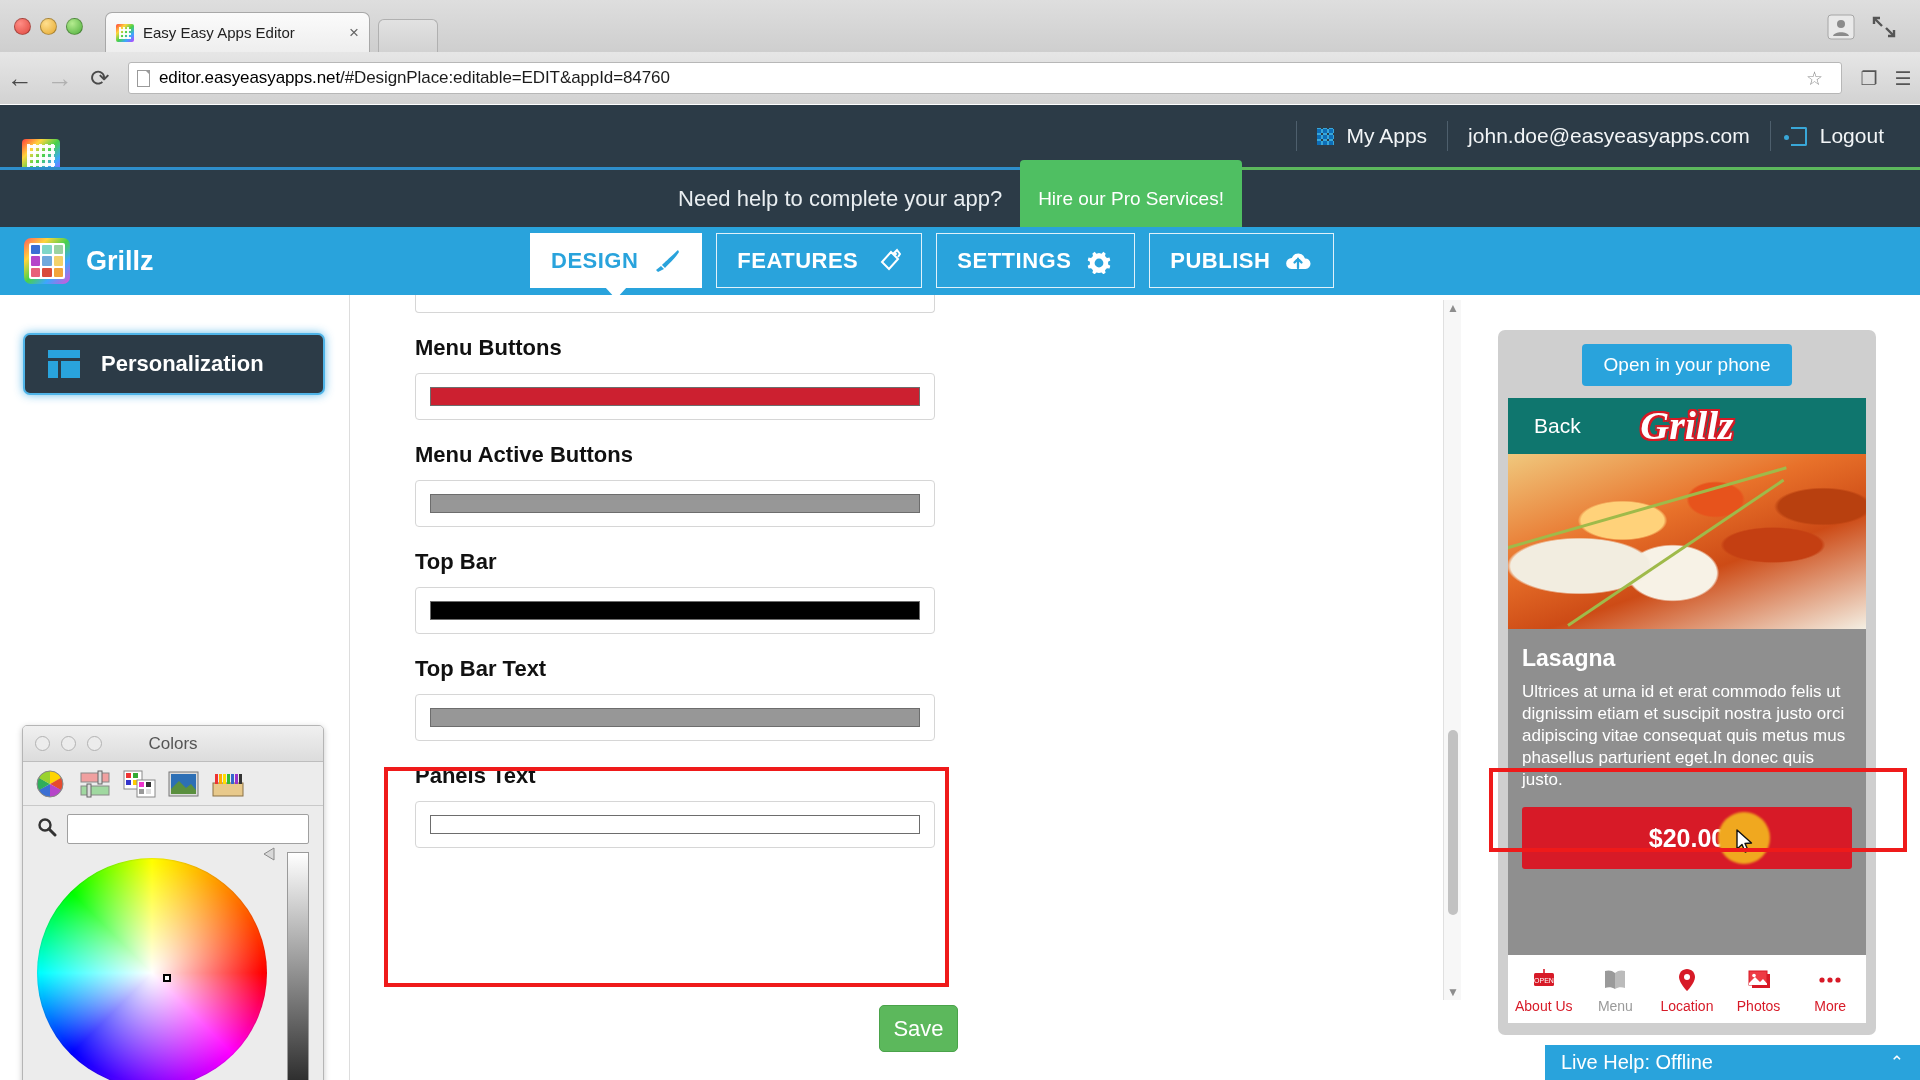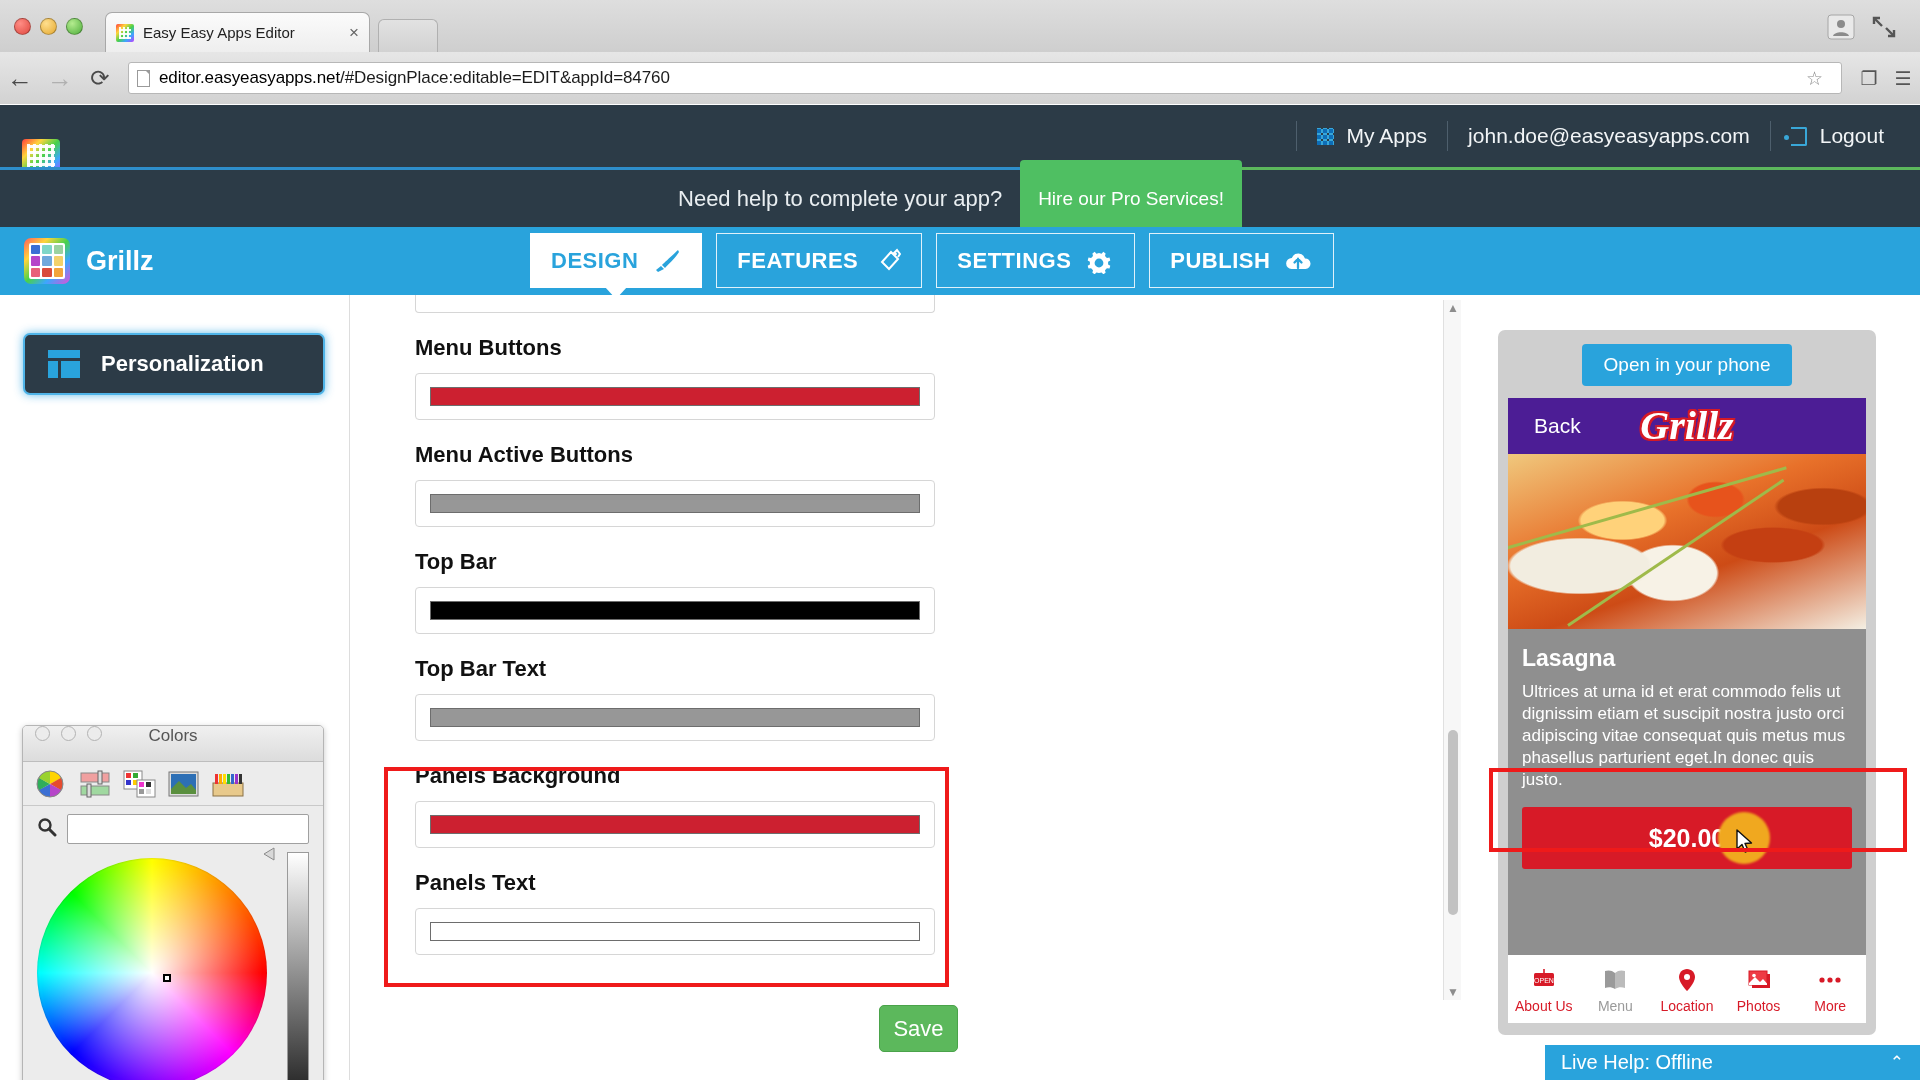--- a/index.html
+++ b/index.html
@@ -194,21 +194,21 @@
 
   .colorpanel{
     position:absolute; left:22px; top:430px; width:302px; height:505px;
     background:#ececec; border:1px solid #b5b5b5; border-radius:5px;
     box-shadow:0 2px 6px rgba(0,0,0,.22);
     overflow:hidden;
   }
   .cp-title{
     height:36px; background:linear-gradient(#f0f0f0,#dcdcdc);
     border-bottom:1px solid #bdbdbd;
-    display:flex; position:relative;
+    display:flex; align-items:center; position:relative;
   }
   .cp-dots{ display:flex; gap:11px; margin-left:12px; }
   .cp-dot{ width:15px;height:15px;border-radius:50%;border:1px solid #b2b2b2; background:#ececec;}
   .cp-title-text{
     position:absolute; left:0; right:0; text-align:center;
     font-size:17px; color:#555; pointer-events:none;
   }
   .cp-tools{ height:44px; display:flex; align-items:center; gap:10px; padding:0 12px;
              border-bottom:1px solid #c9c9c9; }
   .cp-tool{ width:34px;height:30px; border-radius:3px; }
@@ -286,21 +286,21 @@
   }
   .open-phone{
     position:absolute; left:calc(50% - 105px); top:14px; width:210px; height:42px;
     background:#29a3dc; color:#fff; font-size:19px; border:none; border-radius:4px;
   }
   .screen{
     position:absolute; left:10px; top:68px; width:358px; height:625px;
     background:#8f8f8f; overflow:hidden;
   }
   .ph-topbar{
-    height:56px; background:#4c1d95; display:flex; align-items:center; position:relative;
+    height:56px; background:#0f766e; display:flex; align-items:center; position:relative;
   }
   .ph-back{ color:#fff; font-size:21px; margin-left:26px; }
   .ph-logo{
     position:absolute; left:0; right:0; text-align:center;
     font-family:"Liberation Serif", serif; font-weight:bold; font-style:italic;
     font-size:40px; color:#fff;
     text-shadow: 2px 0 0 #d61a25, -2px 0 0 #d61a25, 0 2px 0 #d61a25, 0 -2px 0 #d61a25,
                  2px 2px 0 #d61a25, -2px -2px 0 #d61a25, 2px -2px 0 #d61a25, -2px 2px 0 #d61a25;
     line-height:1;
   }
@@ -616,26 +616,20 @@
       <div class="fgroup">
         <div class="flabel">Top Bar</div>
         <div class="fbox">
           <div class="fswatch" style="background: rgb(0, 0, 0);"></div>
         </div>
       </div>
       <div class="fgroup">
         <div class="flabel">Top Bar Text</div>
         <div class="fbox">
           <div class="fswatch" style="background: rgb(151, 151, 151);"></div>
-        </div>
-      </div>
-      <div class="fgroup">
-        <div class="flabel">Panels Background</div>
-        <div class="fbox">
-          <div class="fswatch" style="background: rgb(204, 32, 48);"></div>
         </div>
       </div>
       <div class="fgroup">
         <div class="flabel">Panels Text</div>
         <div class="fbox">
           <div class="fswatch" style="background: rgb(255, 255, 255);"></div>
         </div>
       </div>
     </div>
 </div>

